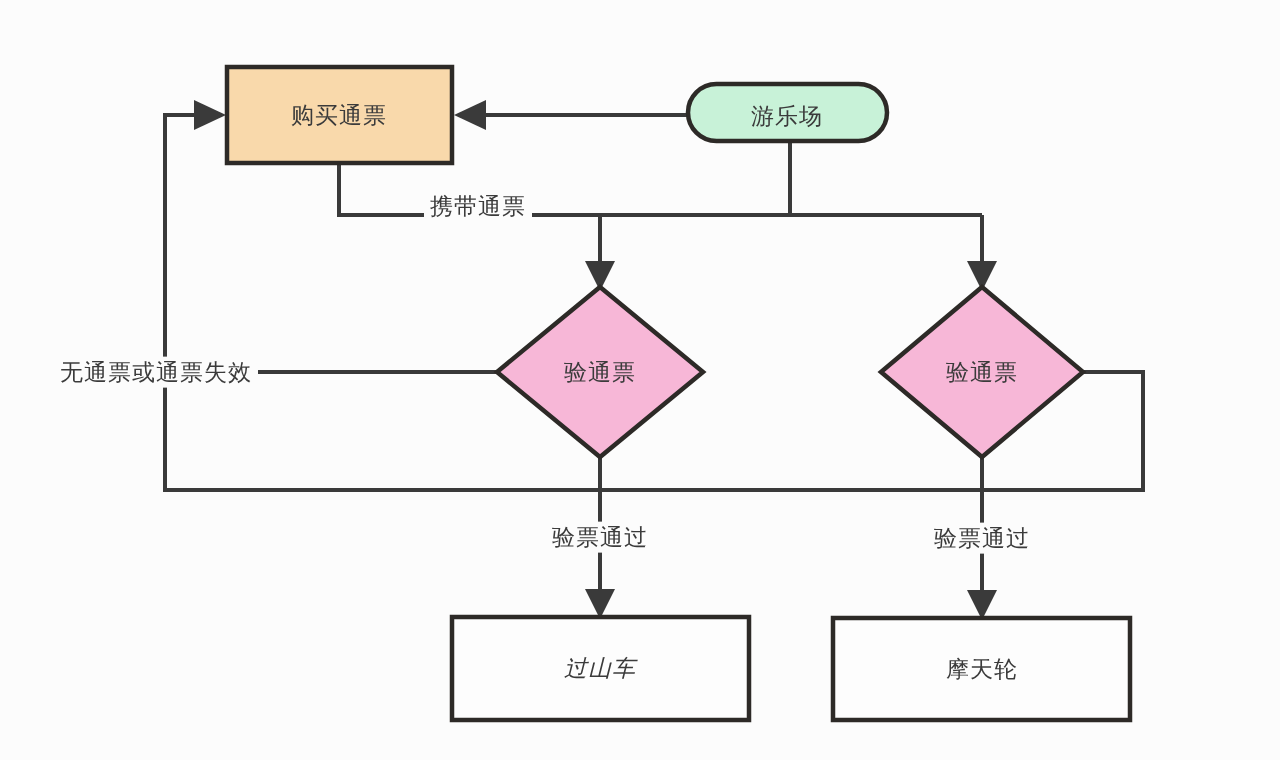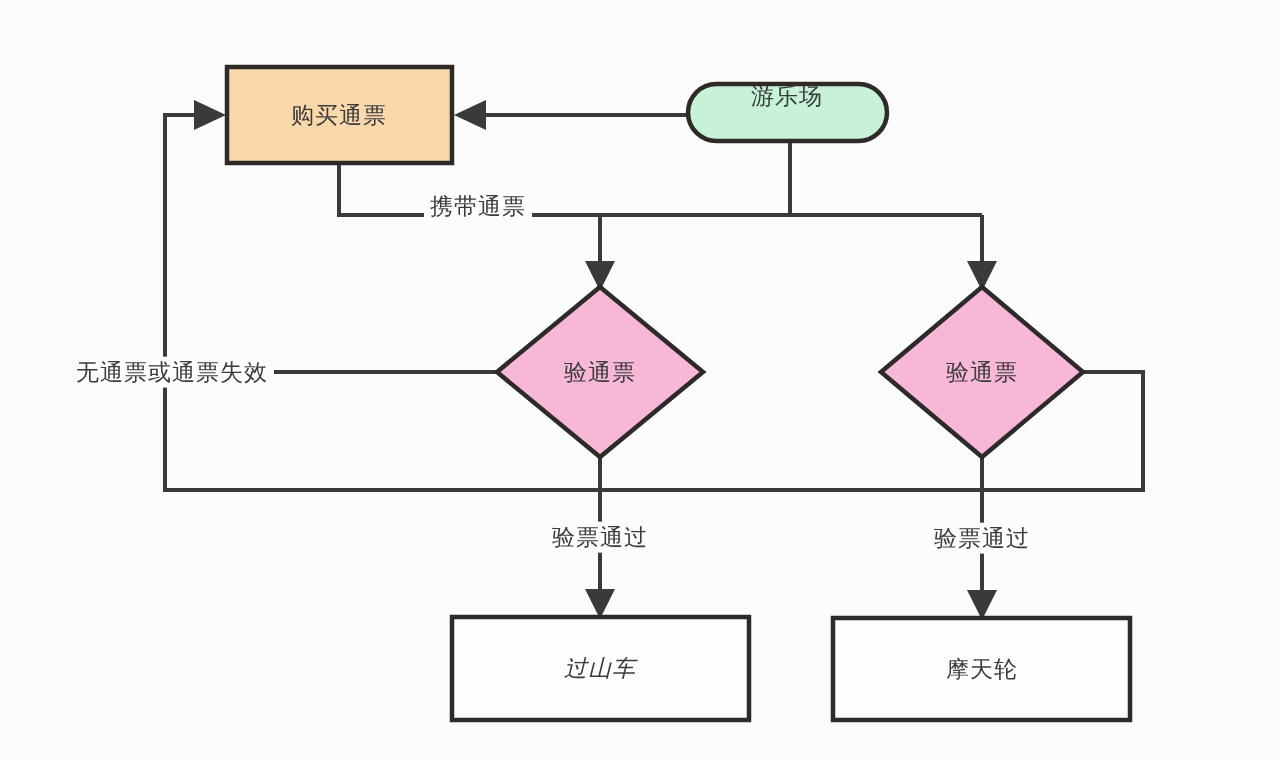--- a/index.html
+++ b/index.html
@@ -78,31 +78,31 @@
 
     <polygon class="node-shape" points="982,287 1083,372 982,457 881,372" fill="#f7b7d7"></polygon>
 
     <rect class="node-shape" x="452" y="617" width="297" height="103" fill="#fdfdfd"></rect>
 
     <rect class="node-shape" x="833" y="618" width="297" height="102" fill="#fdfdfd"></rect>
   </svg>
 
   <div class="label" style="left:339px; top:115px;">购买通票</div>
 
-  <div class="label" style="left:787px; top:96px;">游乐场</div>
+  <div class="label" style="left:787px; top:116px;">游乐场</div>
 
   <div class="label" style="left:600px; top:372px;">验通票</div>
 
   <div class="label" style="left:982px; top:372px;">验通票</div>
 
   <div class="label" style="left:600px; top:668px;font-style:italic;">过山车</div>
 
   <div class="label" style="left:982px; top:669px;text-align:center;">摩天轮</div>
 
   <div class="label edge-label" style="left:478px; top:206px;">携带通票</div>
 
-  <div class="label edge-label" style="left:172px; top:372px;">无通票或通票失效</div>
+  <div class="label edge-label" style="left:156px; top:372px;">无通票或通票失效</div>
 
   <div class="label edge-label" style="left:600px; top:537px;">验票通过</div>
 
   <div class="label edge-label" style="left:982px; top:538px;">验票通过</div>
 
 </div>
 
 </body></html>

